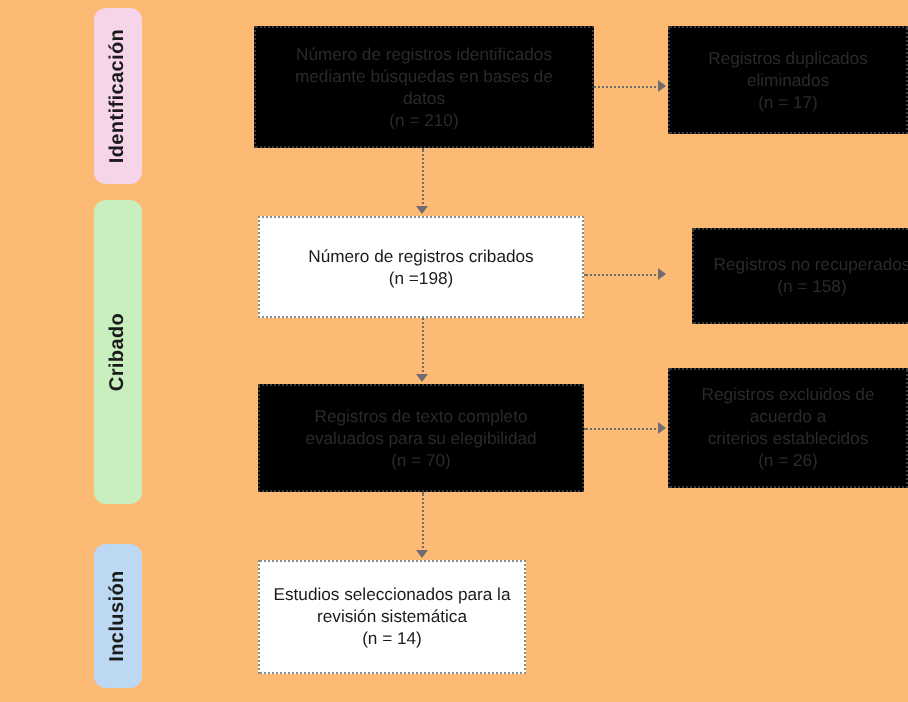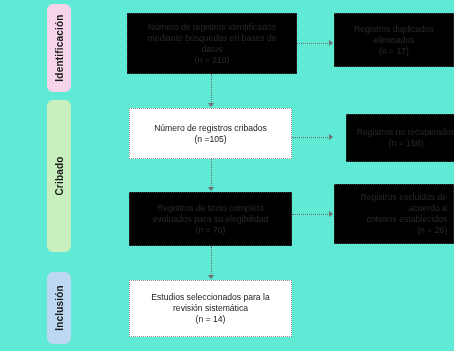--- a/index.html
+++ b/index.html
@@ -4,21 +4,21 @@
 <style>
   html, body {
     margin: 0;
     padding: 0;
     background: #000000;
   }
   #canvas {
     position: relative;
     width: 454px;
     height: 351px;
-    background: #5eead4;
+    background: #fdba74;
     overflow: hidden;
     font-family: "Liberation Sans", sans-serif;
   }
 
   
   .phase {
     position: absolute;
     left: 47px;
     width: 24px;
     border-radius: 6px;
@@ -80,22 +80,22 @@
     background: #000000;
     border: 1px dotted #3a3a3a;
     color: #2a2a2a;
   }
 
   #box-identificados { left: 127px; top: 13px;  width: 170px; height: 61px; }
   #box-duplicados    { left: 334px; top: 13px;  width: 120px; height: 54px; }
   #box-cribados      { left: 129px; top: 108px; width: 163px; height: 51px; }
   #box-norecuperados { left: 346px; top: 114px; width: 120px; height: 48px; }
   #box-textocompleto { left: 129px; top: 192px; width: 163px; height: 54px; }
-  #box-excluidos     { left: 334px; top: 184px; width: 120px; height: 60px; text-align: right; }
-  #box-seleccionados { left: 129px; top: 280px; width: 163px; height: 57px; }
+  #box-excluidos     { left: 334px; top: 184px; width: 120px; height: 60px; }
+  #box-seleccionados { left: 129px; top: 280px; width: 134px; height: 57px; }
 
   
   .conn-v {
     position: absolute;
     width: 0;
     border-left: 1px dotted #6e6e6e;
   }
   .conn-h {
     position: absolute;
     height: 0;
@@ -152,21 +152,21 @@
 (n = 210)</span>
   </div>
 
   <div class="box dark" id="box-duplicados">
     <span class="box-text">Registros duplicados eliminados
 (n = 17)</span>
   </div>
 
   <div class="box solid" id="box-cribados">
     <span class="box-text">Número de registros cribados
-(n =105)</span>
+(n =198)</span>
   </div>
 
   <div class="box dark" id="box-norecuperados">
     <span class="box-text">Registros no recuperados
 (n = 158)</span>
   </div>
 
   <div class="box dark" id="box-textocompleto">
     <span class="box-text">Registros de texto completo
 evaluados para su elegibilidad

